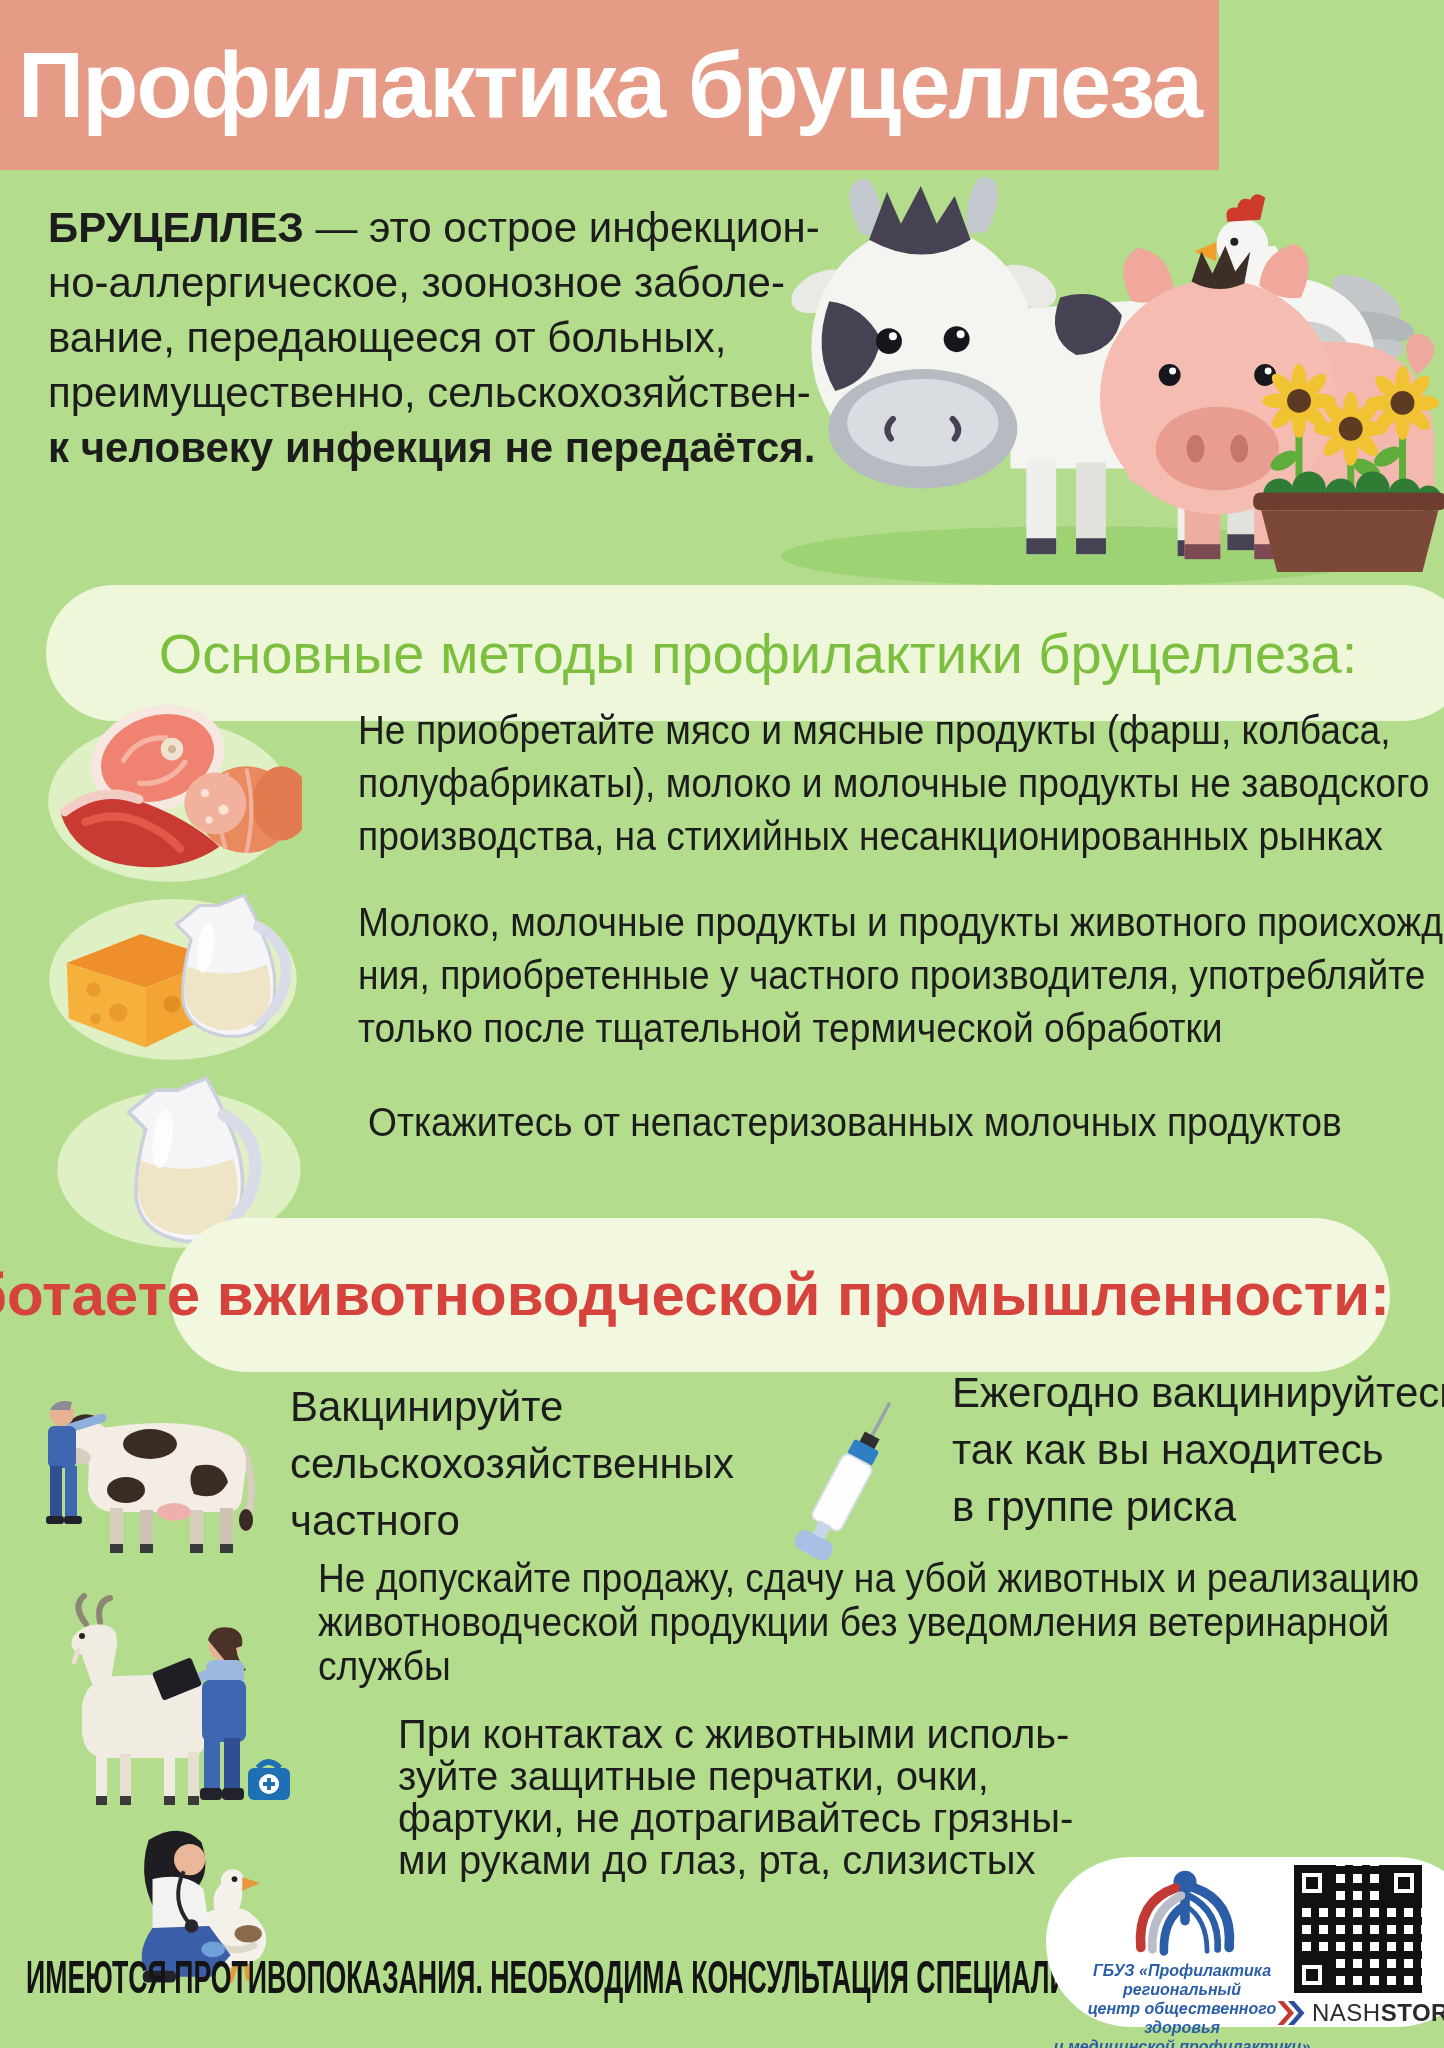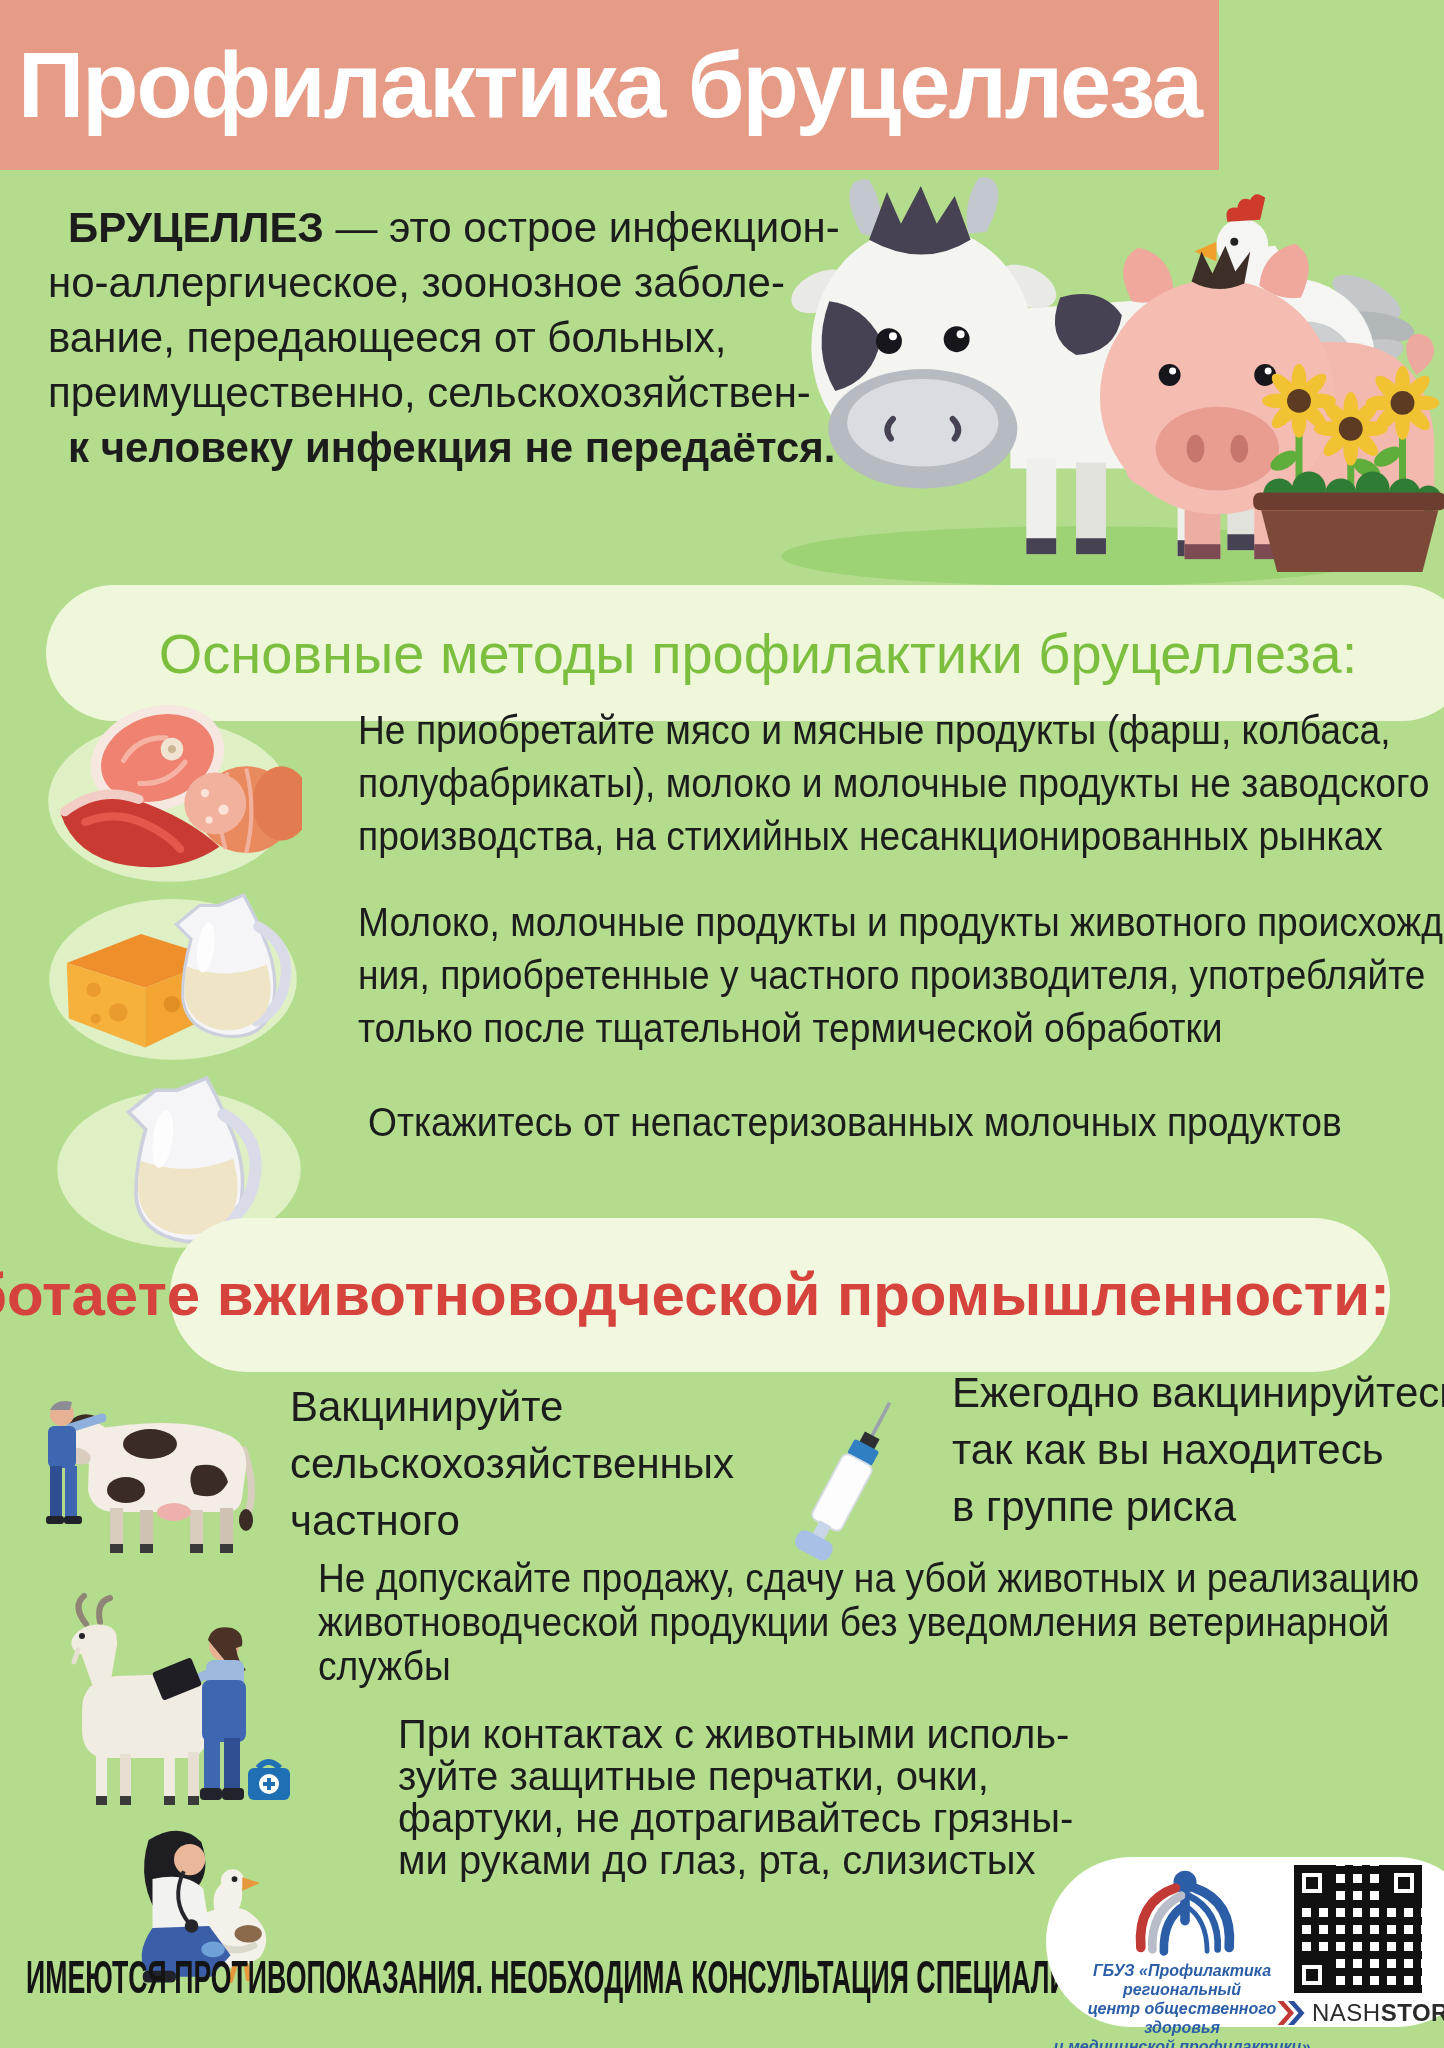--- a/index.html
+++ b/index.html
@@ -7,21 +7,21 @@
        background:#b3dc8c;font-family:"Liberation Sans",sans-serif;color:#1c1c1c;}
   .abs{position:absolute;}
 
   
   .header{left:0;top:0;width:1219px;height:170px;background:#e69b87;
           display:flex;align-items:center;justify-content:center;}
   .title{color:#ffffff;font-size:92px;font-weight:bold;letter-spacing:-2px;white-space:nowrap;}
 
   
   .intro{left:48px;top:200px;width:800px;font-size:42px;line-height:55px;}
-  .intro b{font-weight:bold;margin-left:20px;}
+  .intro b{font-weight:bold;}
 
   
   .animals{left:740px;top:170px;width:704px;height:418px;}
 
   
   .pill-green{left:46px;top:585px;right:-26px;height:136px;border-radius:68px;
               background:#eef7da;display:flex;align-items:center;justify-content:center;}
   .pill-green .h{color:#7cbf3f;font-size:56px;font-weight:normal;white-space:nowrap;}
 
   

